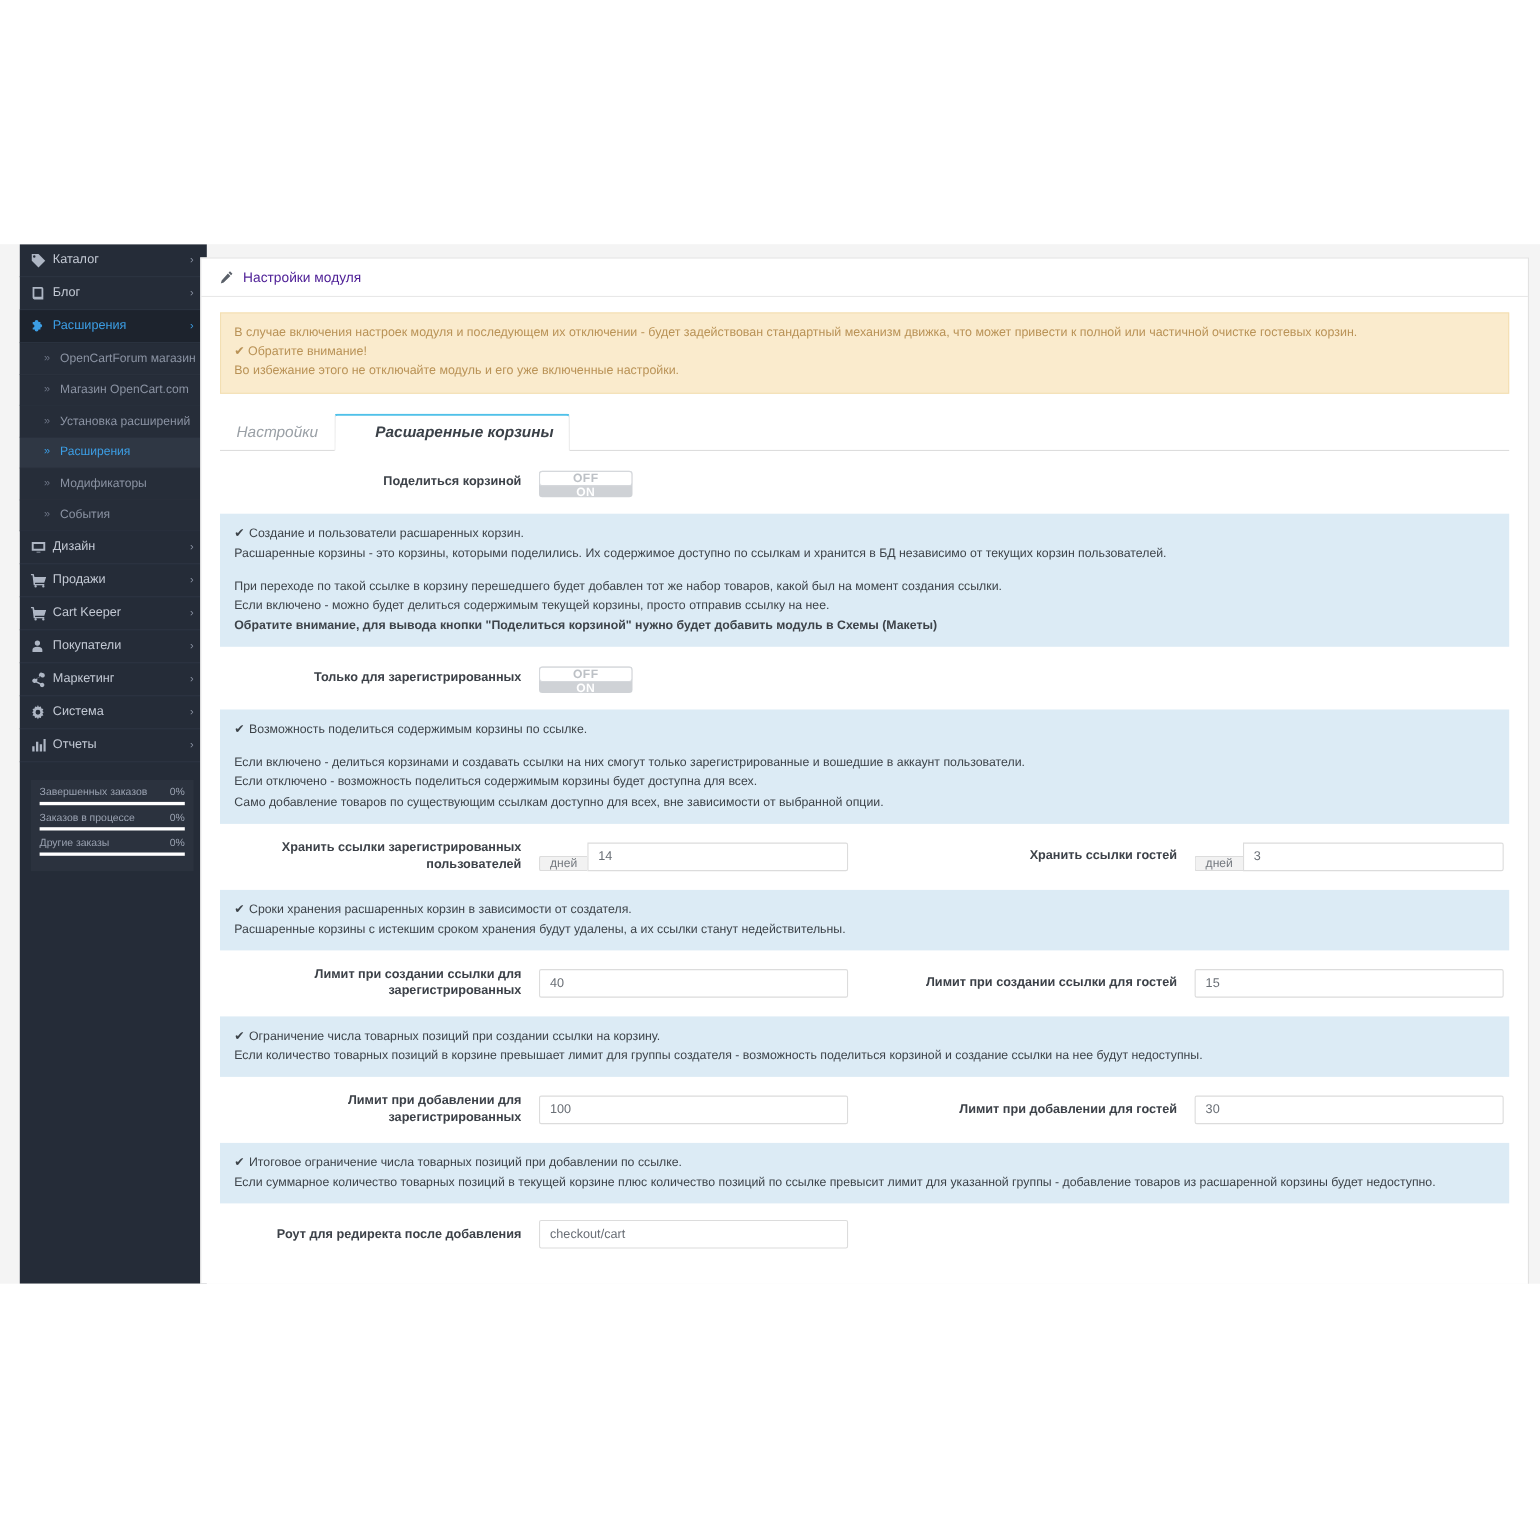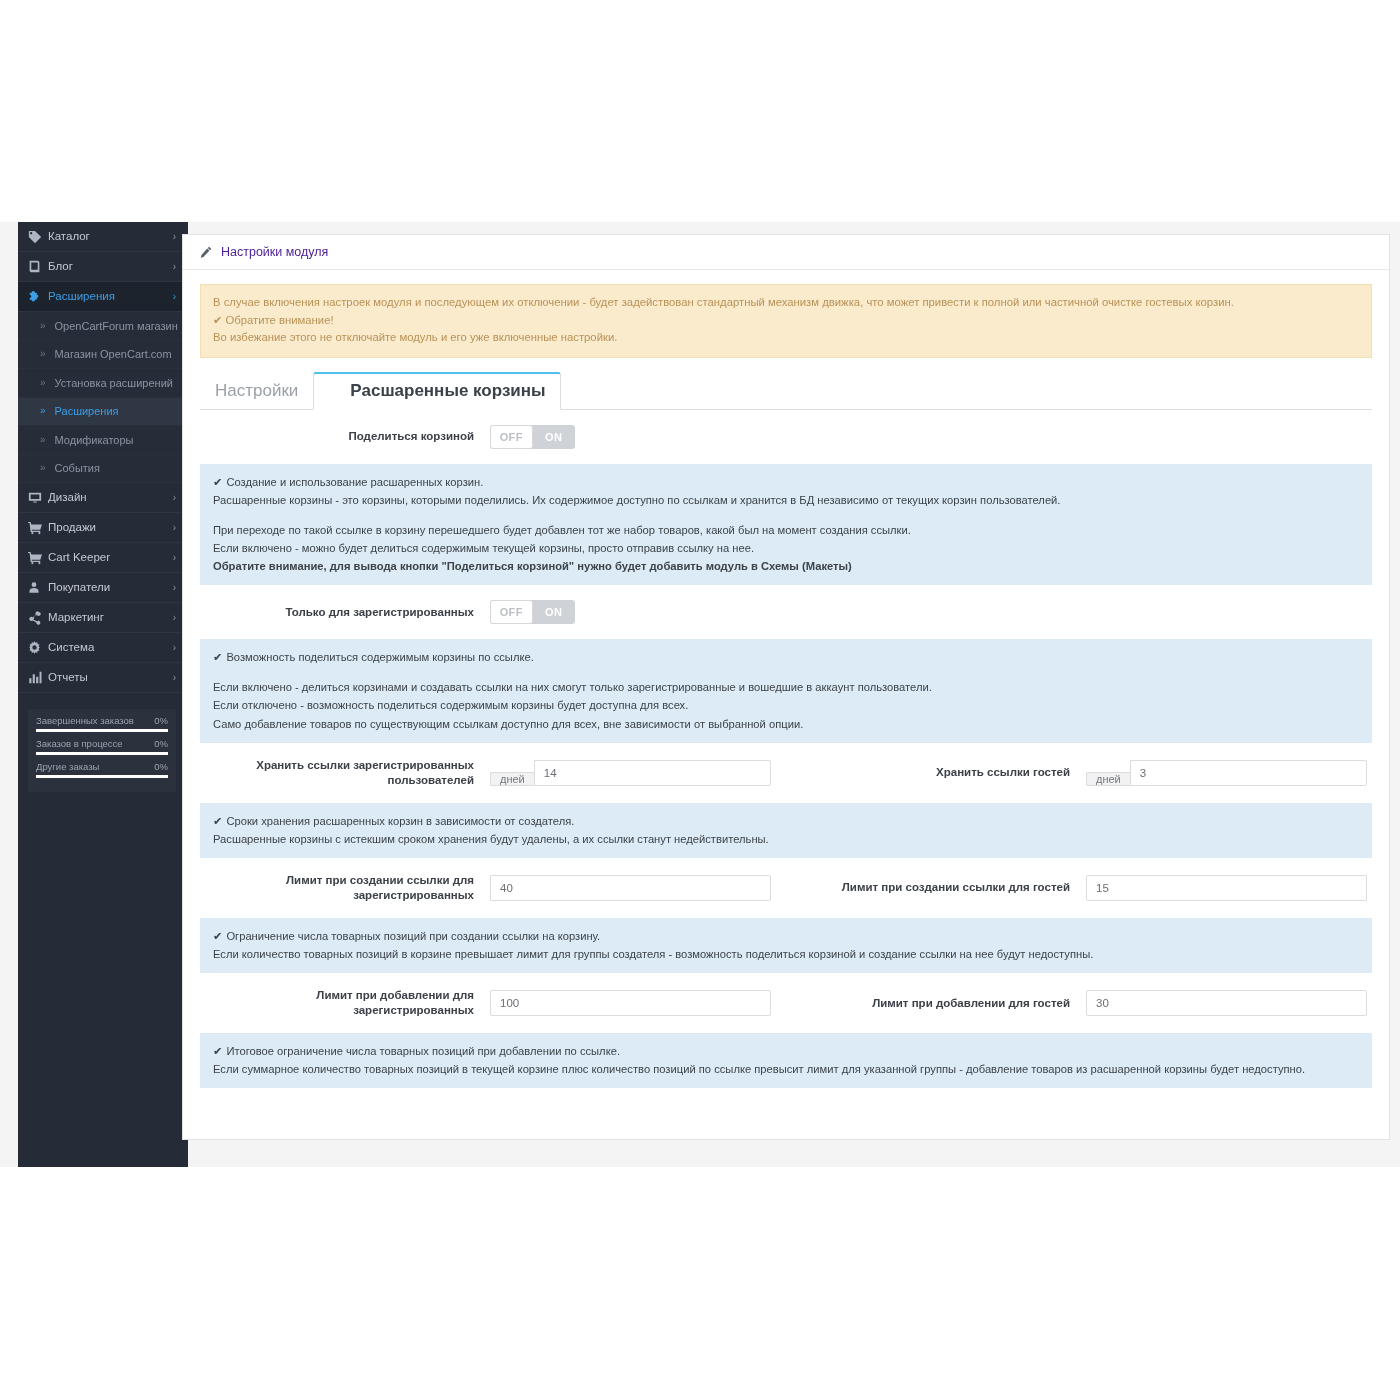--- a/index.html
+++ b/index.html
@@ -128,28 +128,29 @@
   #alert .ck { margin-right: 3px; }
 
   
   #tabs {
     display: flex; align-items: flex-end;
     border-bottom: 1px solid #dddddd;
     height: 31px;
     margin-bottom: 0;
   }
   .tab {
-    font-size: 17px;
+    font-size: 14px;
     padding: 7px 14px 7px 14px;
     color: #9aa0a6;
     cursor: pointer;
     margin-bottom: -1px;
     border: 1px solid transparent;
     line-height: 1.25;
     background: transparent;
+    font-style: italic;
   }
   .tab.active {
     color: #3b4148;
     font-weight: bold;
     background: #ffffff;
     border: 1px solid #dddddd;
     border-bottom-color: #ffffff;
     border-top: 2px solid #4fc1e9;
     border-radius: 3px 3px 0 0;
     padding-top: 6px;
@@ -175,20 +176,21 @@
 
   
   .toggle {
     display: inline-flex;
     width: 85px; height: 24px;
     border-radius: 3px;
     background: #cfd2d6;
     overflow: hidden;
     cursor: pointer;
     user-select: none;
+    flex-direction: column;
   }
   .toggle .seg {
     flex: 1 1 50%;
     display: flex; align-items: center; justify-content: center;
     font-size: 11px; font-weight: bold;
     letter-spacing: .4px;
   }
   .toggle .seg.off {
     background: #ffffff;
     color: #bdc1c6;
@@ -424,21 +426,21 @@
             <div class="ctrl-label lbl-w1">Поделиться корзиной</div>
             <div class="ctrl-field">
               <div class="toggle">
                 <div class="seg off">OFF</div>
                 <div class="seg on">ON</div>
               </div>
             </div>
           </div>
 
           <div class="info">
-            <div><span class="ck">✔</span><span>Создание и использование расшаренных корзин.</span></div>
+            <div><span class="ck">✔</span><span>Создание и пользователи расшаренных корзин.</span></div>
             <div>Расшаренные корзины - это корзины, которыми поделились. Их содержимое доступно по ссылкам и хранится в БД независимо от текущих корзин пользователей.</div>
             <span class="sp"></span>
             <div>При переходе по такой ссылке в корзину перешедшего будет добавлен тот же набор товаров, какой был на момент создания ссылки.</div>
             <div>Если включено - можно будет делиться содержимым текущей корзины, просто отправив ссылку на нее.</div>
             <div style="font-weight:bold">Обратите внимание, для вывода кнопки "Поделиться корзиной" нужно будет добавить модуль в Схемы (Макеты)</div>
           </div>
 
           <div class="form-row">
             <div class="ctrl-label lbl-w1">Только для зарегистрированных</div>
             <div class="ctrl-field">
@@ -516,20 +518,26 @@
                 <input class="txt-input wide" type="text" value="30" style="">
               </div>
             </div>
           </div>
 
           <div class="info">
             <div><span class="ck">✔</span><span>Итоговое ограничение числа товарных позиций при добавлении по ссылке.</span></div>
             <div>Если суммарное количество товарных позиций в текущей корзине плюс количество позиций по ссылке превысит лимит для указанной группы - добавление товаров из расшаренной корзины будет недоступно.</div>
           </div>
 
+          <div class="form-row">
+            <div class="ctrl-label lbl-w1">Роут для редиректа после добавления</div>
+            <div class="ctrl-field">
+              <input class="txt-input wide" type="text" value="checkout/cart" style="">
+            </div>
+          </div>
 
 
         </div>
       </div>
     </div>
 
   </div>
 </div>
 
 </body></html>

